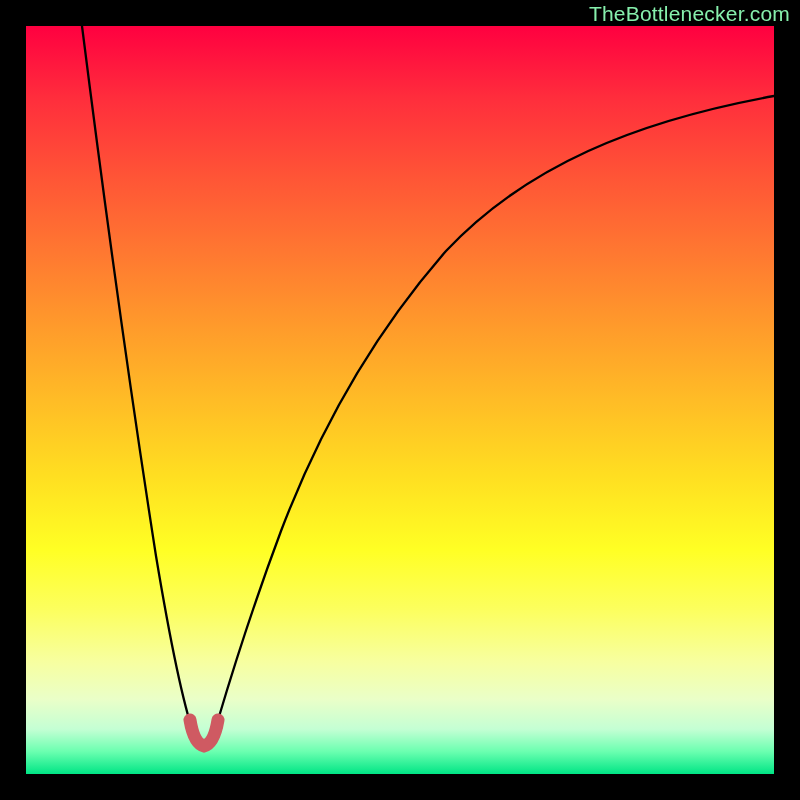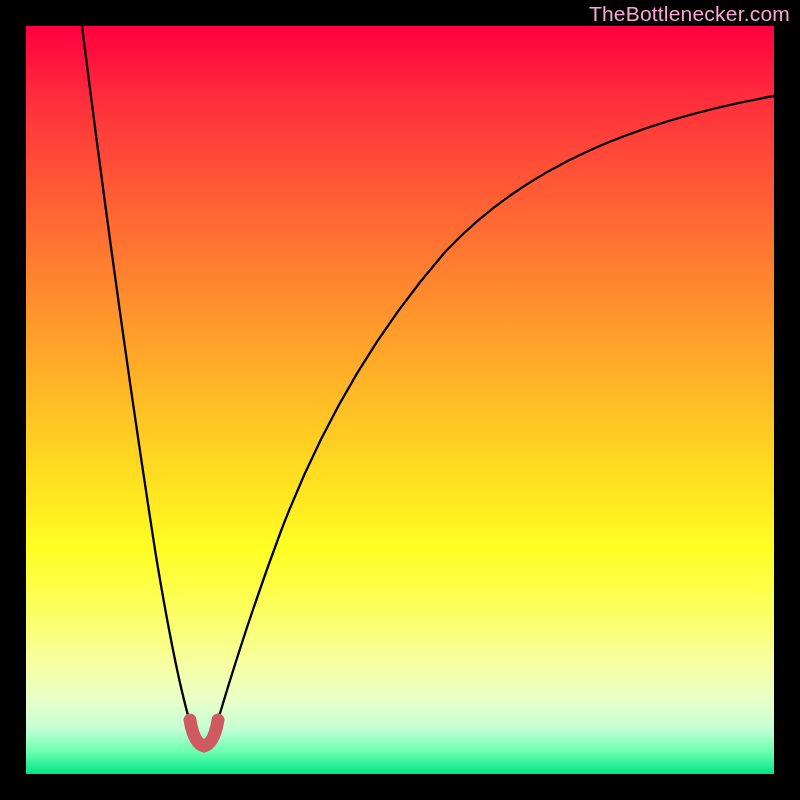--- a/index.html
+++ b/index.html
@@ -41,21 +41,21 @@
     );
   }
   svg.curve {
     position: absolute;
     inset: 0;
   }
   .watermark {
     position: absolute;
     top: 2px;
     right: 10px;
-    color: #f9a8d4;
+    color: #86efac;
     font-size: 21px;
     font-weight: 500;
     letter-spacing: 0.2px;
   }
 </style>
 </head>
 <body>
 
 <div class="frame">
   <div class="gradient"></div>

